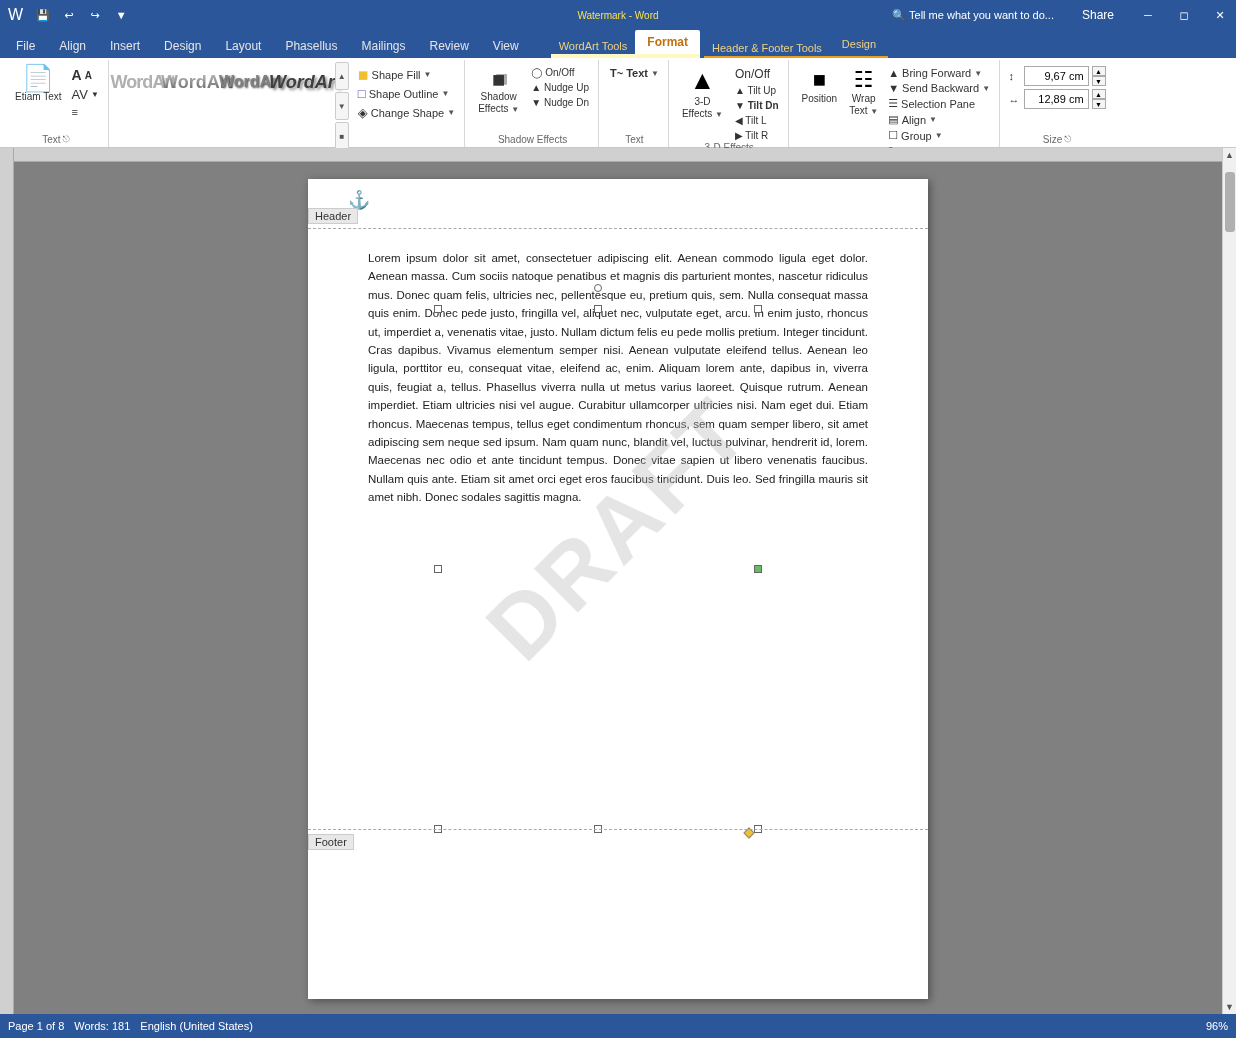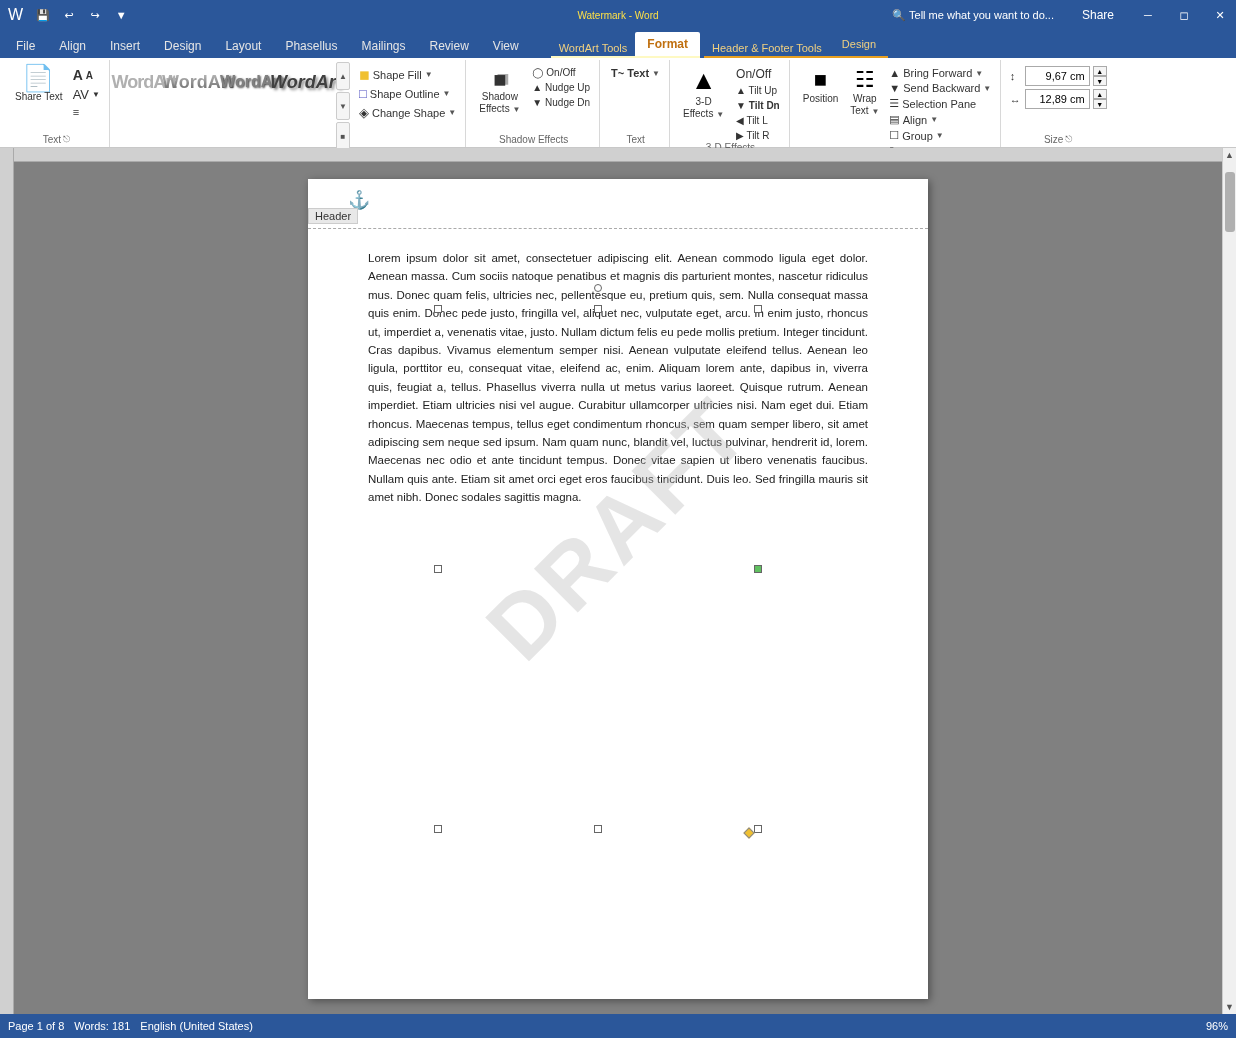--- a/index.html
+++ b/index.html
@@ -343,38 +343,38 @@
   <div class="ribbon-tab">File</div>
   <div class="ribbon-tab">Align</div>
   <div class="ribbon-tab">Insert</div>
   <div class="ribbon-tab">Design</div>
   <div class="ribbon-tab">Layout</div>
   <div class="ribbon-tab">Phasellus</div>
   <div class="ribbon-tab">Mailings</div>
   <div class="ribbon-tab">Review</div>
   <div class="ribbon-tab">View</div>
 
-  <div style="margin-left:20px; display:flex; align-items:flex-end; border-bottom:2px solid #fef9c3;">
+  <div style="margin-left:20px; display:flex; align-items:flex-end; border-bottom:4px solid #fef9c3;">
     <span style="color:#f0d080; font-size:11px; padding:2px 8px; white-space:nowrap;">WordArt Tools</span>
     <div class="ribbon-tab active" style="color:#c07010; font-weight:600; background:white; border-radius:2px 2px 0 0; padding:11px 12px;">Format</div>
   </div>
   <div style="margin-left:4px; display:flex; align-items:flex-end; border-bottom:2px solid #e8a020;">
     <span style="color:#f0d080; font-size:11px; padding:2px 8px; white-space:nowrap;">Header &amp; Footer Tools</span>
     <div class="ribbon-tab" style="color:#f0d080; font-size:11px; padding:0 12px;">Design</div>
   </div>
 </div>
 
 <div class="ribbon">
 
   <div class="ribbon-group" style="min-width:90px;">
     <div class="ribbon-group-content">
       <div class="large-btn">
         <div style="font-size:26px; line-height:1;">📄</div>
         <div class="large-btn-label">
-          <span>Share Text</span>
+          <span>Etiam Text</span>
         </div>
       </div>
       <div style="display:flex; flex-direction:column; gap:2px; padding-top:4px;">
         <div class="ribbon-btn-small">
           <span style="font-size:14px; font-weight:bold;">A</span>
           <span style="font-size:10px; font-weight:bold;">A</span>
         </div>
         <div class="ribbon-btn-small">
           <span style="font-size:13px;">AV</span>
           <span style="font-size:8px;">▼</span>
@@ -594,20 +594,23 @@
           <div class="handle" style="bottom:-4px; right:-4px;"></div>
 
           <div style="position:absolute; top:-25px; left:50%; width:8px; height:8px; background:white; border:1px solid #666; border-radius:50%; transform:translateX(-50%);"></div>
 
           <div style="position:absolute; bottom:-8px; right:5px; width:8px; height:8px; background:#f0c030; transform:rotate(45deg); border:1px solid #888;"></div>
         </div>
 
         <p class="page-text">Lorem ipsum dolor sit amet, consectetuer adipiscing elit. Aenean commodo ligula eget dolor. Aenean massa. Cum sociis natoque penatibus et magnis dis parturient montes, nascetur ridiculus mus. Donec quam felis, ultricies nec, pellentesque eu, pretium quis, sem. Nulla consequat massa quis enim. Donec pede justo, fringilla vel, aliquet nec, vulputate eget, arcu. In enim justo, rhoncus ut, imperdiet a, venenatis vitae, justo. Nullam dictum felis eu pede mollis pretium. Integer tincidunt. Cras dapibus. Vivamus elementum semper nisi. Aenean vulputate eleifend tellus. Aenean leo ligula, porttitor eu, consequat vitae, eleifend ac, enim. Aliquam lorem ante, dapibus in, viverra quis, feugiat a, tellus. Phasellus viverra nulla ut metus varius laoreet. Quisque rutrum. Aenean imperdiet. Etiam ultricies nisi vel augue. Curabitur ullamcorper ultricies nisi. Nam eget dui. Etiam rhoncus. Maecenas tempus, tellus eget condimentum rhoncus, sem quam semper libero, sit amet adipiscing sem neque sed ipsum. Nam quam nunc, blandit vel, luctus pulvinar, hendrerit id, lorem. Maecenas nec odio et ante tincidunt tempus. Donec vitae sapien ut libero venenatis faucibus. Nullam quis ante. Etiam sit amet orci eget eros faucibus tincidunt. Duis leo. Sed fringilla mauris sit amet nibh. Donec sodales sagittis magna.</p>
       </div>
 
+      <div class="footer-area">
+        <div class="footer-label">Footer</div>
+      </div>
     </div>
   </div>
 
   <div class="scrollbar-v">
     <div class="scroll-arrow">▲</div>
     <div style="flex:1; position:relative;">
       <div class="scroll-thumb" style="margin-top:10px;"></div>
     </div>
     <div class="scroll-arrow">▼</div>
   </div>

